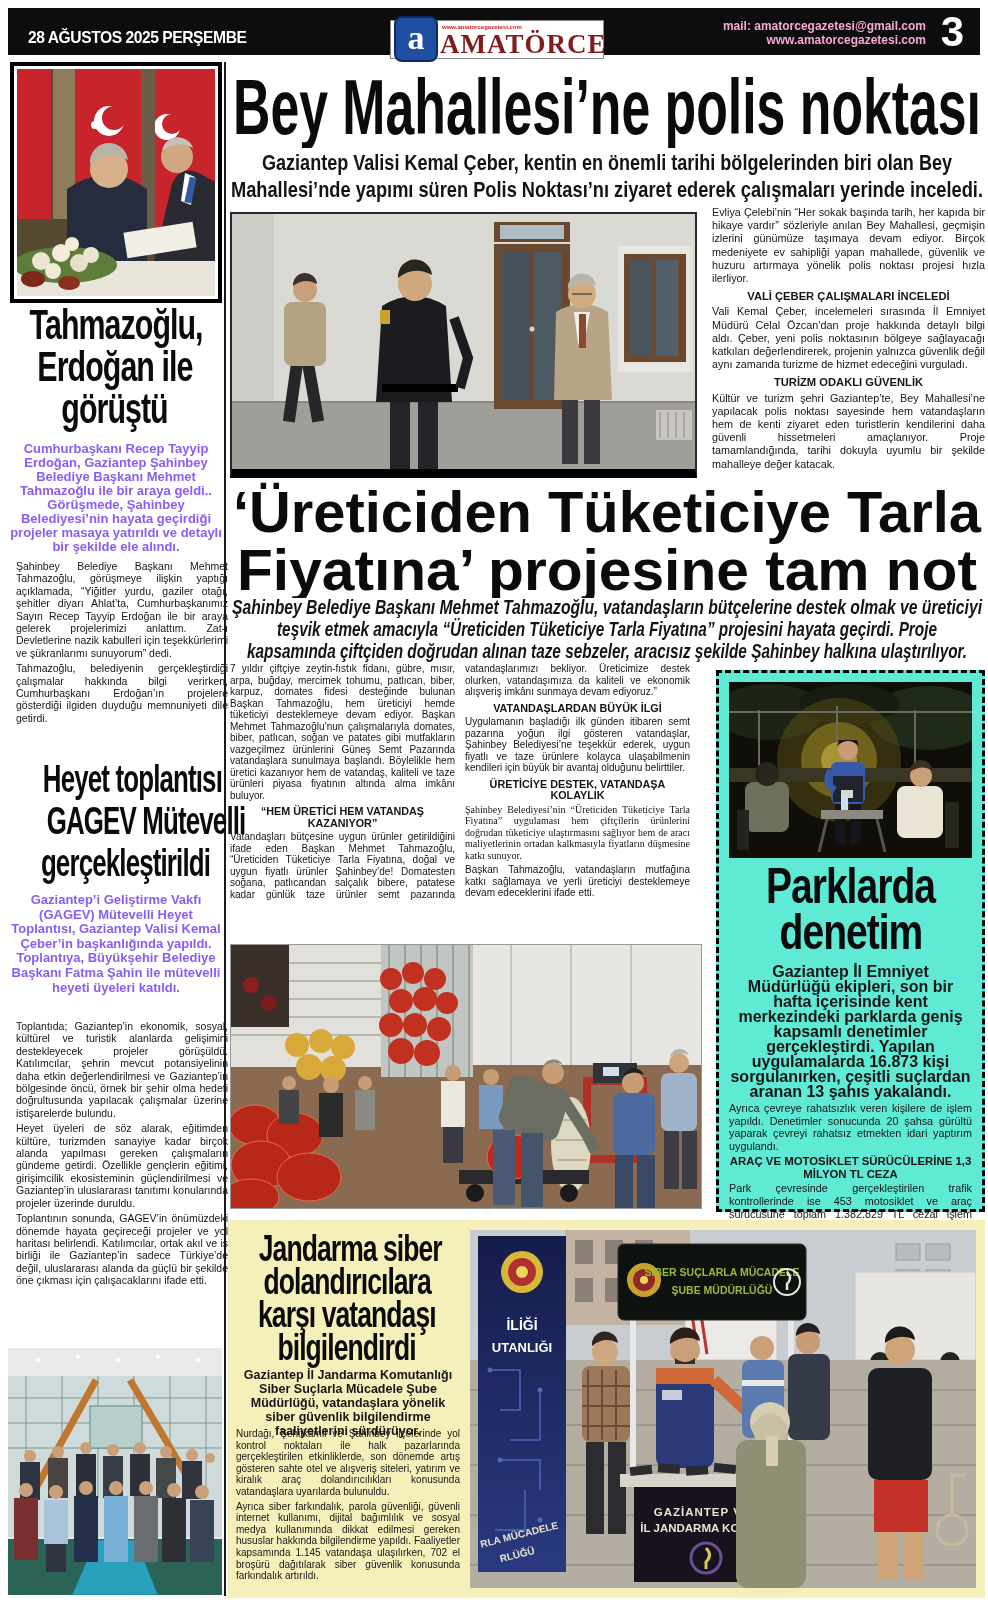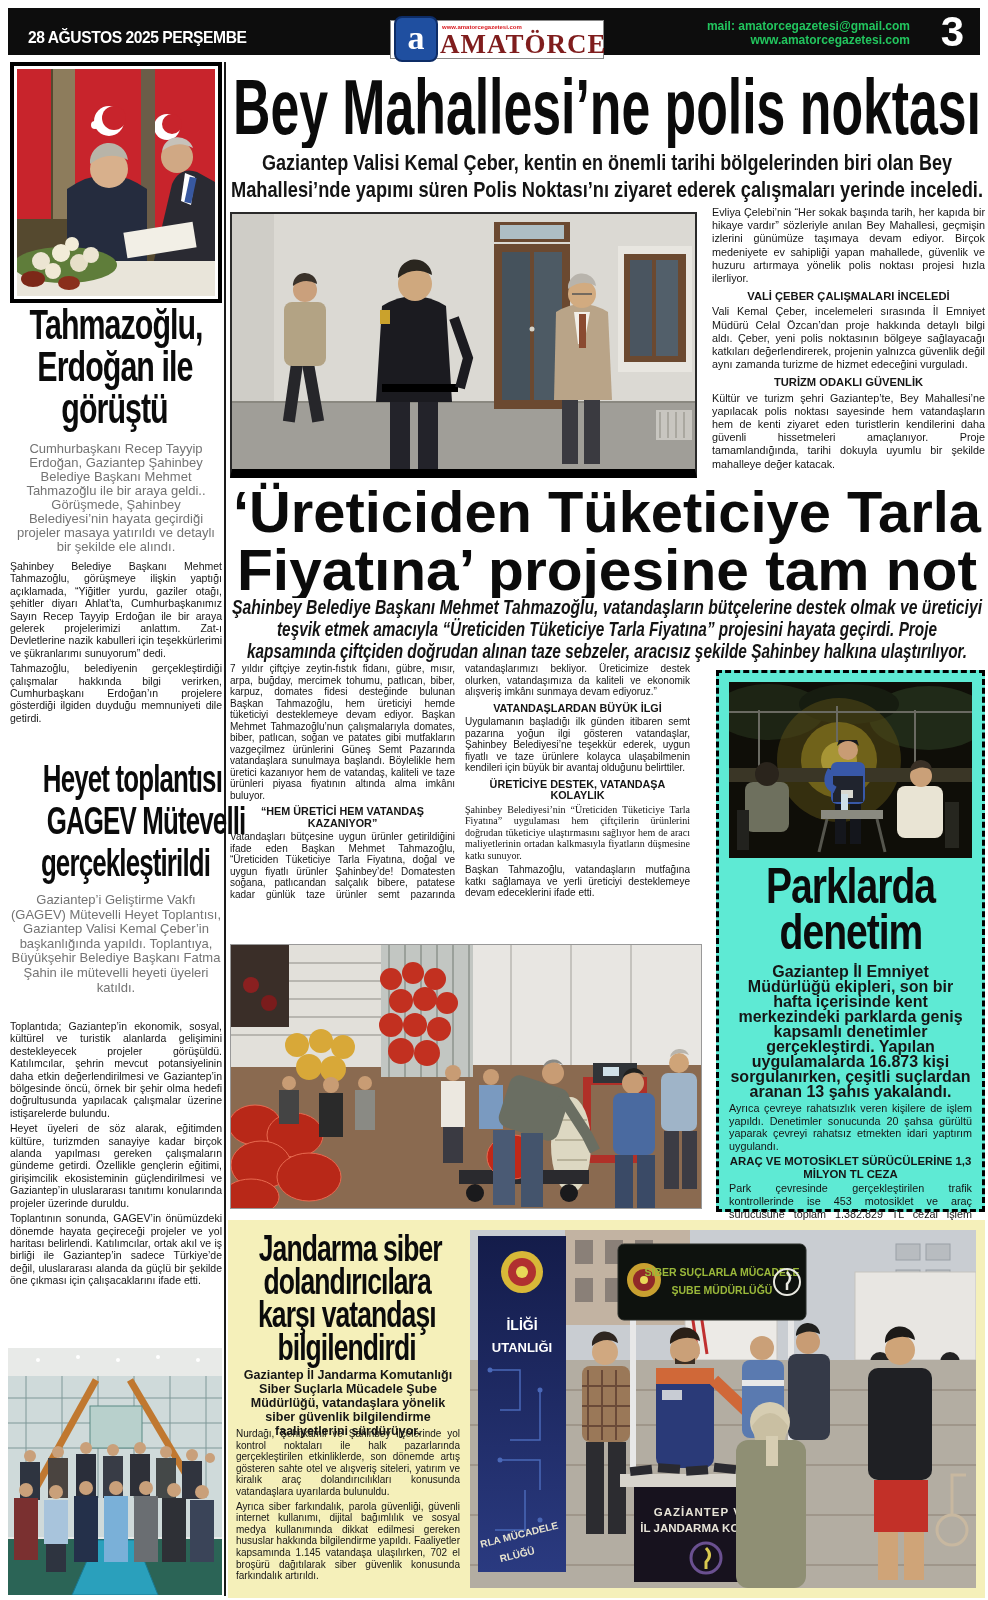--- a/index.html
+++ b/index.html
@@ -9,41 +9,41 @@
   
   #topbar{left:8px;top:8px;width:972px;height:47px;background:#0d0d0d;}
   .date{left:20px;top:20px;color:#fff;font-weight:bold;font-size:17px;letter-spacing:-0.5px;
         transform:scaleX(0.92);transform-origin:left center;white-space:nowrap;}
   .logoBox{left:382px;top:12px;width:214px;height:39px;background:#fff;box-shadow:0 0 0 1px #888 inset;}
   .logoTile{left:4px;top:-4px;width:40px;height:42px;background:#1f4fa0;border-radius:8px;border:2px solid #0d2c66;
             color:#fff;font-family:"Liberation Serif",serif;font-weight:bold;font-size:34px;line-height:40px;text-align:center;}
   .logoUrl{left:52px;top:4px;font-size:6px;color:#d8191f;font-weight:bold;}
   .logoWord{left:50px;top:9px;font-family:"Liberation Serif",serif;font-weight:bold;font-size:27px;color:#7f1d1d;
             letter-spacing:1px;white-space:nowrap;}
-  .contact{right:70px;top:11px;text-align:right;color:#22c55e;font-size:12px;line-height:14px;font-weight:bold;}
+  .contact{right:54px;top:11px;text-align:right;color:#f9a8d4;font-size:12px;line-height:14px;font-weight:bold;}
   .pageNum{right:16px;top:0px;color:#fff;font-weight:bold;font-size:42px;line-height:47px;}
   
   text.hd{font-family:"Liberation Sans",sans-serif;font-weight:bold;fill:#0b0b0b;}
   text.hsub{font-family:"Liberation Sans",sans-serif;font-weight:bold;fill:#141414;}
   text.hsubI{font-family:"Liberation Sans",sans-serif;font-weight:bold;font-style:italic;fill:#141414;}
   
   .ctitle{text-align:center;}
   .ctitle .ln{display:inline-block;white-space:nowrap;font-weight:bold;letter-spacing:-1.2px;color:#0b0b0b;}
   .tT .ln{font-size:38px;line-height:42px;transform:scale(0.80,1.10);}
   .gT .ln{font-size:36px;line-height:42px;transform:scale(0.72,1.10);}
   .pT .ln{font-size:46px;line-height:46px;transform:scale(0.85,1.10);}
   .jT .ln{font-size:34px;line-height:33px;transform:scale(0.78,1.06);}
   
-  .introB{font-weight:normal;text-align:center;color:#737373;}
+  .introB{font-weight:bold;text-align:center;color:#8b5cf6;}
   .bodyT{text-align:justify;}
   .bodyT p{margin:0 0 3px 0;}
   .bsub{font-weight:bold;text-align:center;margin:5px 0 2px 0;}
   .leadcol{font-size:10.8px;line-height:13.2px;}
   .leadcol .bsub{font-size:11.2px;}
-  .smallT{font-size:10.5px;line-height:12.4px;}
+  .smallT{font-size:10.5px;line-height:12.4px;margin-left:6px;}
   .prodBody{font-size:10px;line-height:11.5px;column-count:2;column-gap:10px;text-align:justify;}
   .prodBody .bsub{font-size:10.8px;}
   
   .parkBox{left:716px;top:670px;width:269px;height:542px;border:3px dashed #000;background:#5eead4;box-sizing:border-box;padding:9px 10px;}
   .parkIntro{font-weight:bold;text-align:center;font-size:16px;line-height:15px;margin-top:10px;}
   .parkBody{font-size:10.8px;line-height:12.6px;text-align:justify;margin-top:3px;}
   .parkBody .bsub{font-size:11.4px;line-height:13px;margin:3px 0 1px;}
   
   .yBox{left:228px;top:1220px;width:757px;height:378px;background:#f5f0ba;}
   .yIntro{font-weight:bold;text-align:center;font-size:12.5px;line-height:14px;}

